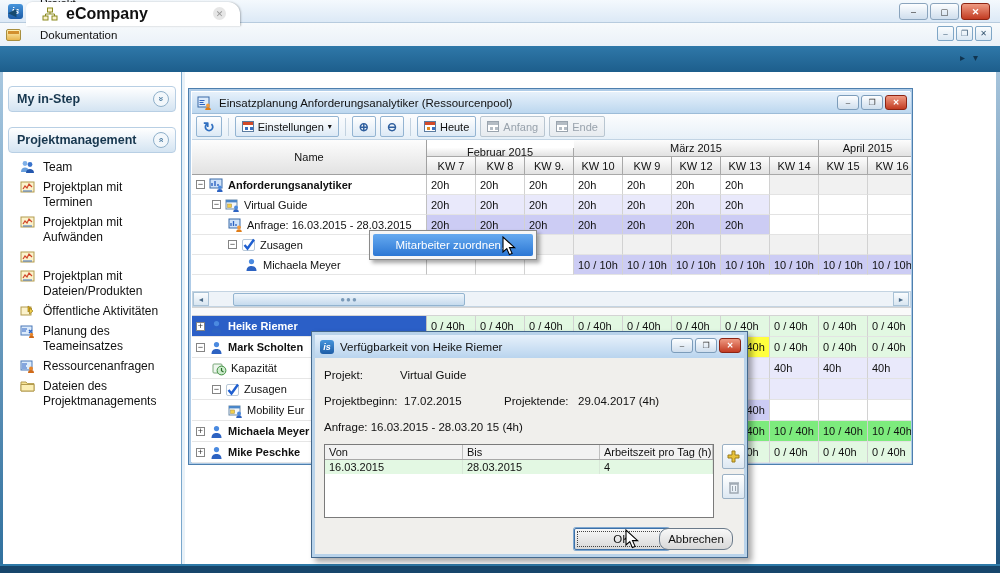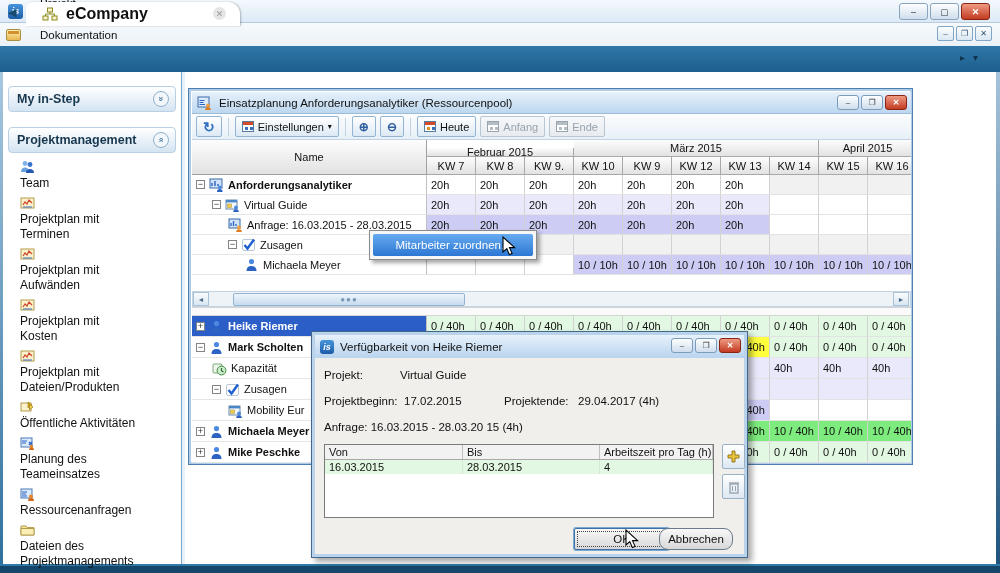--- a/index.html
+++ b/index.html
@@ -59,21 +59,21 @@
   
   .panel-hdr { position:absolute; left:8px; width:168px; height:26px; border:1px solid #b8cfe4; border-radius:4px;
                background:linear-gradient(#ffffff,#d4e4f2); display:flex; align-items:center;
                padding:0 8px; font-weight:bold; font-size:12.5px; color:#17374f; }
   .chev-btn { position:absolute; right:6px; width:16px; height:16px; border:1px solid #8fb0ca; border-radius:50%;
               background:#f2f7fb; color:#4a7aa0; font-size:9px; font-weight:bold;
               display:flex; align-items:center; justify-content:center; }
   .chev-down { transform:rotate(90deg); }
   .chev-up { transform:rotate(-90deg); }
   .side-items { position:absolute; left:20px; top:160px; width:160px; }
-  .side-item { display:flex; margin-bottom:5px;flex-direction:column; }
+  .side-item { display:flex; gap:7px; margin-bottom:5px; }
   .side-item .lbl { width:120px; font-size:12px; line-height:15px; }
   .sicon { width:16px; height:14px; flex:0 0 16px; margin-top:0; }
 
   
   .planner { left:188px; top:88px; width:725px; height:377px; background:#fff;
              border:1px solid #4d7fae; box-shadow:0 0 0 2px #aecbe7 inset; padding:3px; }
   .pwin { position:relative; width:719px; height:371px; overflow:hidden; background:#fff; }
   .ptitle { position:absolute; left:0; top:0; width:719px; height:22px;
             background:linear-gradient(#e7f1fb,#bcd7ef); border-bottom:1px solid #9dbcd8;
             display:flex; align-items:center; padding-left:5px; font-size:11.5px; }
@@ -255,21 +255,20 @@
             <line x1="3" y1="11" x2="12" y2="11" stroke="#3a6fc0" stroke-width="1"></line>
           </svg></span>
         <span class="lbl">Projektplan mit Aufwänden</span>
       </div>
       <div class="side-item">
         <span class="sicon"><svg width="15" height="14" viewBox="0 0 15 14">
             <rect x="1" y="2" width="13" height="10" fill="#fbf2cc" stroke="#b39b4e"></rect>
             <path d="M3 9 L5 6 L7 8 L9 4 L12 7" stroke="#d0452a" stroke-width="1.2" fill="none"></path>
             <line x1="3" y1="11" x2="12" y2="11" stroke="#3a6fc0" stroke-width="1"></line>
           </svg></span>
-        <span class="lbl">Projektplan mit Kosten</span>
       </div>
       <div class="side-item">
         <span class="sicon"><svg width="15" height="14" viewBox="0 0 15 14">
             <rect x="1" y="2" width="13" height="10" fill="#fbf2cc" stroke="#b39b4e"></rect>
             <path d="M3 9 L5 6 L7 8 L9 4 L12 7" stroke="#d0452a" stroke-width="1.2" fill="none"></path>
             <line x1="3" y1="11" x2="12" y2="11" stroke="#3a6fc0" stroke-width="1"></line>
           </svg></span>
         <span class="lbl">Projektplan mit Dateien/Produkten</span>
       </div>
       <div class="side-item">

